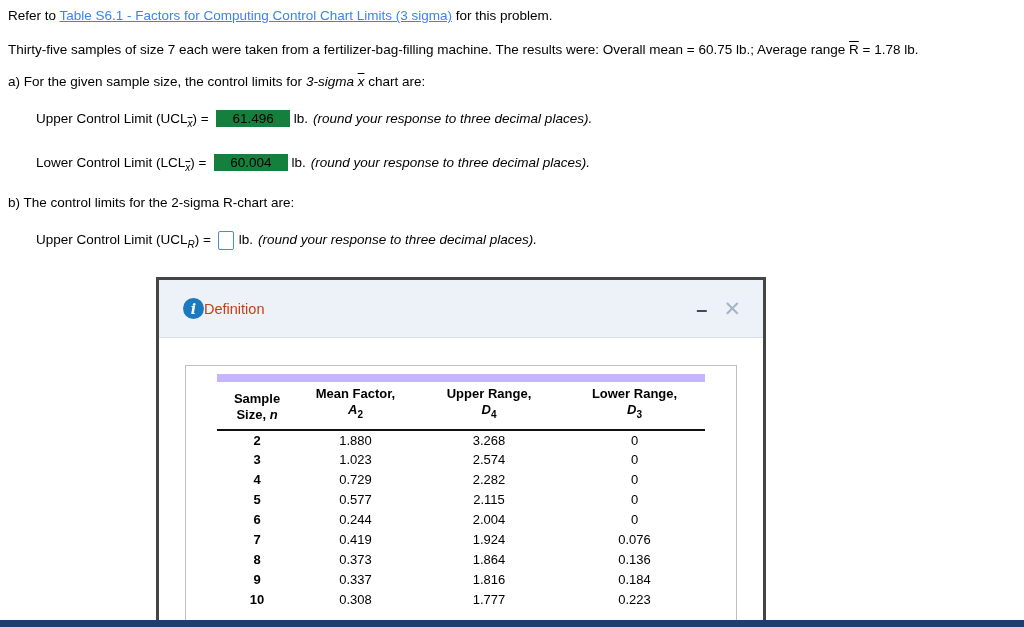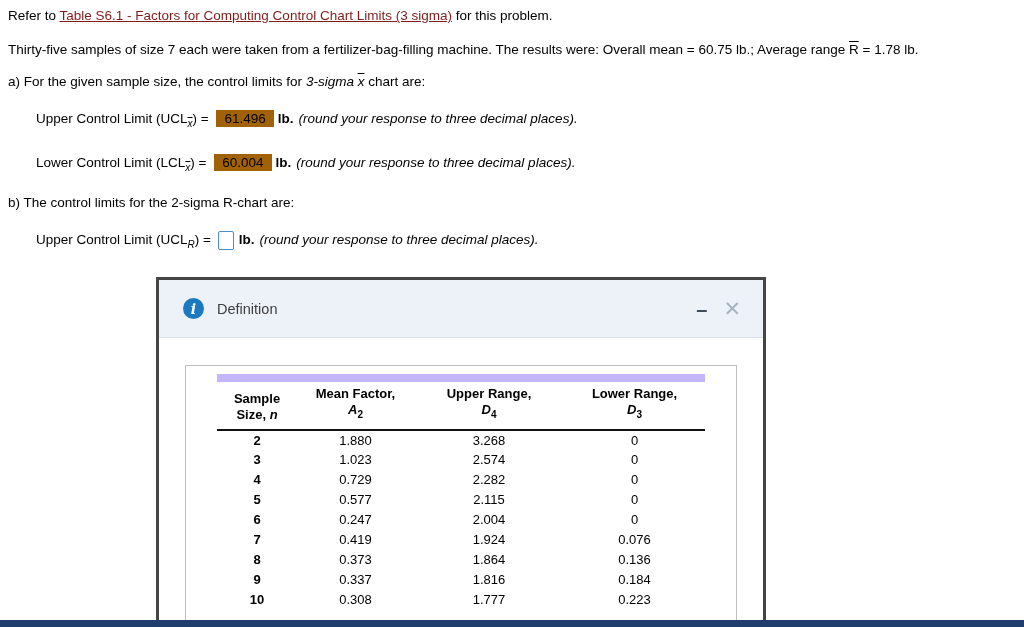--- a/index.html
+++ b/index.html
@@ -6,35 +6,35 @@
   html, body { width: 1024px; height: 627px; overflow: hidden; }
   body {
     position: relative;
     background: #ffffff;
     font-family: "Liberation Sans", "DejaVu Sans", sans-serif;
     font-size: 13.5px;
     color: #000;
   }
   .line { position: absolute; left: 8px; white-space: nowrap; }
   .indent { left: 36px; }
-  a.qlink { color: #7f1d1d; text-decoration: underline; cursor: pointer; text-align: right; }
+  a.qlink { color: #3b82f6; text-decoration: underline; cursor: pointer; text-align: right; }
   .ov { text-decoration: overline; }
   .it { font-style: italic; }
   sub.varsub {
     font-size: 10px;
     font-style: italic;
     vertical-align: sub;
     line-height: 0;
   }
   .answer {
-    background: #a16207;
-    padding: 1px 8px;
+    background: #15803d;
+    padding: 1px 16px;
     margin: 0 4px;
   }
-  .unit { margin-right: 5px; font-weight: bold; }
+  .unit { margin-right: 5px; }
   .note { font-style: italic; text-align: center; }
   input.answer-input {
     width: 16px; height: 19px;
     border: 1.5px solid #4a8fc7;
     border-radius: 2px;
     background: #fff;
     vertical-align: middle;
     margin: 0 5px 0 3px;
     outline: none;
   }
@@ -62,22 +62,21 @@
     background: #1b79c0;
     color: #fff;
     font-family: "DejaVu Serif", serif;
     font-style: italic;
     font-weight: bold;
     font-size: 14px;
     display: flex; align-items: center; justify-content: center;
     flex: 0 0 auto;
   }
   .modal-title {
-    margin-left: 13px;
-    color: #404040;
+    color: #c2410c;
     font-size: 14.5px;
   }
   .modal-controls {
     margin-left: auto;
     display: flex;
     align-items: center;
     gap: 16px;
   }
   .min-btn {
     color: #3f4c59;
@@ -226,21 +225,21 @@
             <td>0</td>
           </tr>
           <tr>
             <td class="ncol">5</td>
             <td>0.577</td>
             <td>2.115</td>
             <td>0</td>
           </tr>
           <tr>
             <td class="ncol">6</td>
-            <td>0.247</td>
+            <td>0.244</td>
             <td>2.004</td>
             <td>0</td>
           </tr>
           <tr>
             <td class="ncol">7</td>
             <td>0.419</td>
             <td>1.924</td>
             <td>0.076</td>
           </tr>
           <tr>

